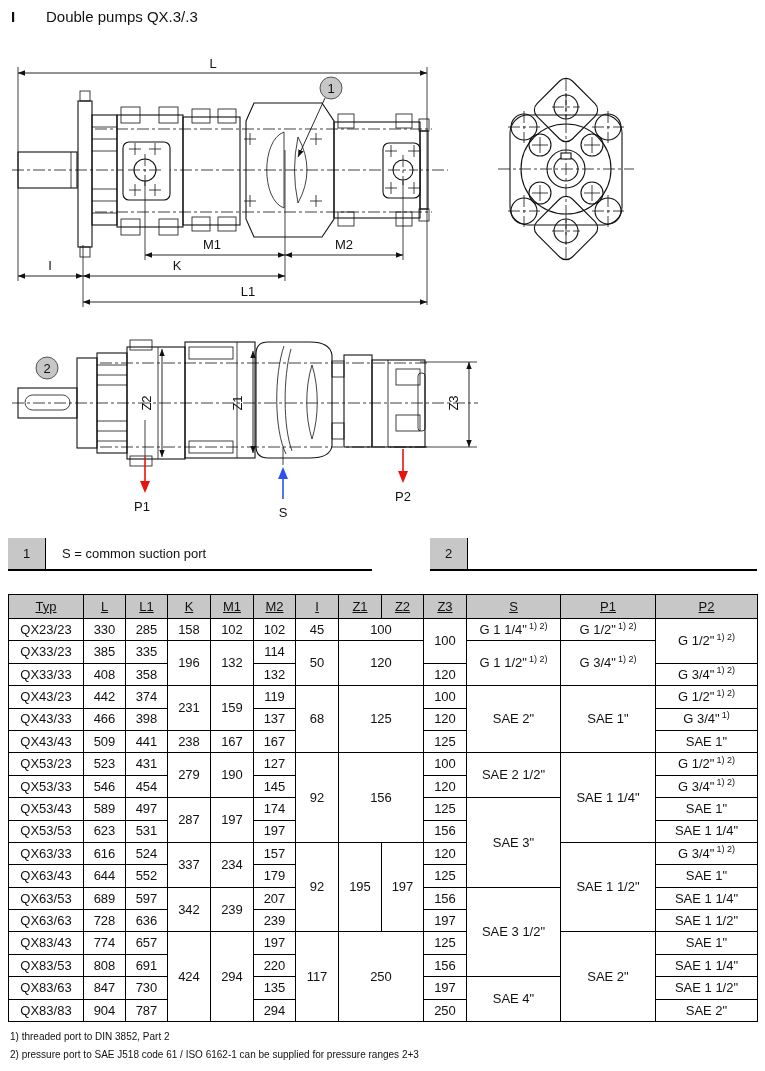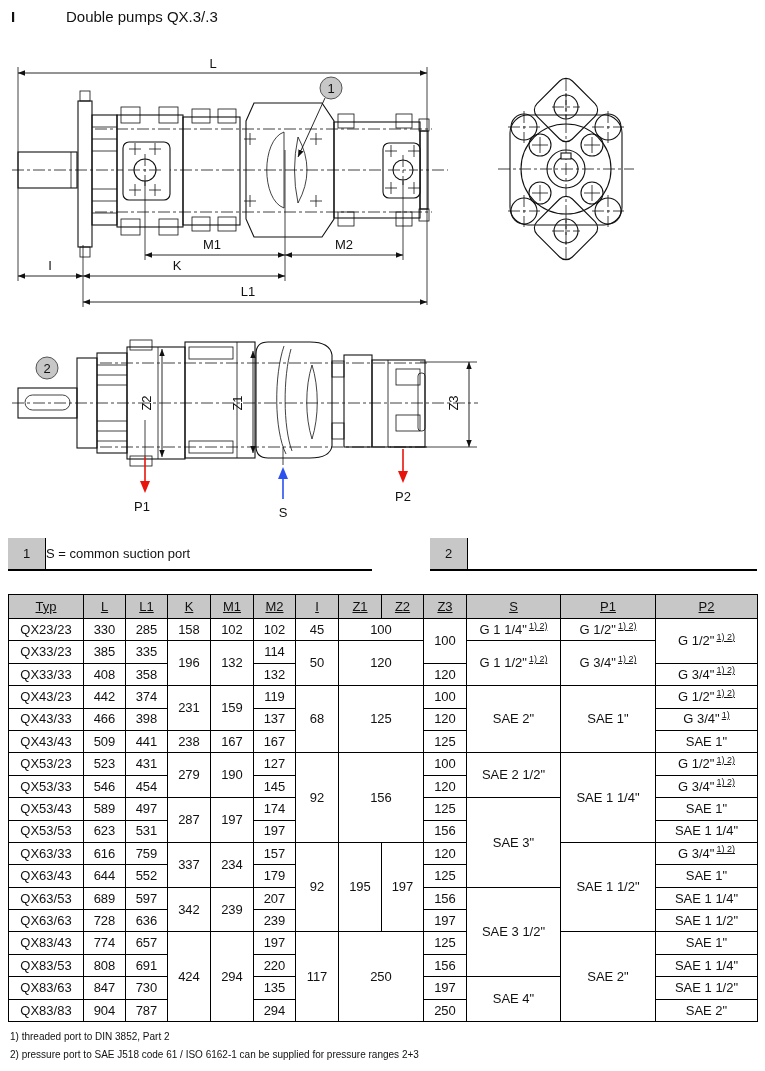--- a/index.html
+++ b/index.html
@@ -1,43 +1,43 @@
 <!DOCTYPE html>
 <html><head>
 <meta charset="utf-8">
 <style>
   html,body{margin:0;padding:0;background:#fff;}
   .page{position:relative;width:765px;height:1071px;background:#fff;
         font-family:"Liberation Sans", sans-serif;color:#111;overflow:hidden;}
   .title-row{position:absolute;left:0;top:8px;width:765px;font-size:15px;}
   .sec-marker{position:absolute;left:11px;top:0;font-weight:700;}
-  .page-title{position:absolute;left:66px;top:0;font-weight:400;}
+  .page-title{position:absolute;left:46px;top:0;font-weight:400;}
   svg text{font-family:"Liberation Sans", sans-serif;fill:#111;}
   .ln{fill:none;stroke:#111;stroke-width:1.1;}
   .thin{fill:none;stroke:#111;stroke-width:0.8;}
   .wfill{fill:#fff;stroke:#111;stroke-width:1.1;}
   .cl{fill:none;stroke:#111;stroke-width:0.8;stroke-dasharray:12 3 3 3;}
   .dim{fill:none;stroke:#111;stroke-width:0.9;}
   .dimtxt{font-size:13px;}
   .callout-circle{fill:#c7c7c7;stroke:#555;stroke-width:1;}
   .callout-num{font-size:13px;}
   
   .legend{position:absolute;top:538px;height:31px;border-bottom:2px solid #000;
           font-size:13px;display:flex;align-items:stretch;}
   .legend .num{width:37px;background:#c7c7c7;border-right:1.5px solid #000;
                display:flex;align-items:center;justify-content:center;}
-  .legend .txt{display:flex;align-items:center;padding-left:0;}
+  .legend .txt{display:flex;align-items:center;padding-left:16px;}
   
   .dim-table{position:absolute;left:8px;top:594px;border-collapse:collapse;
              table-layout:fixed;width:749px;font-size:13px;}
   .dim-table th{background:#c7c7c7;font-weight:400;height:23px;text-decoration:underline;}
   .dim-table th,.dim-table td{border:1px solid #000;text-align:center;
              padding:0;line-height:1.05;overflow:hidden;white-space:nowrap;}
   .dim-table td{height:21.4px;}
-  .dim-table sup{font-size:9px;line-height:0;margin-left:2px;text-decoration:underline;}
+  .dim-table sup{font-size:9px;line-height:0;margin-left:2px;}
   .footnotes{position:absolute;left:10px;top:1028px;font-size:10px;line-height:1.8;}
 </style>
 </head>
 <body>
 
 <div class="page">
 
   <div class="title-row">
     <span class="sec-marker">I</span>
     <span class="page-title">Double pumps QX.3/.3</span>
@@ -428,21 +428,21 @@
           <td><span>QX53/53</span></td>
           <td><span>623</span></td>
           <td><span>531</span></td>
           <td><span>197</span></td>
           <td><span>156</span></td>
           <td><span>SAE 1 1/4"</span></td>
         </tr>
         <tr>
           <td><span>QX63/33</span></td>
           <td><span>616</span></td>
-          <td><span>759</span></td>
+          <td><span>524</span></td>
           <td rowspan="2"><span>337</span></td>
           <td rowspan="2"><span>234</span></td>
           <td><span>157</span></td>
           <td rowspan="4"><span>92</span></td>
           <td rowspan="4"><span>195</span></td>
           <td rowspan="4"><span>197</span></td>
           <td><span>120</span></td>
           <td rowspan="4"><span>SAE 1 1/2"</span></td>
           <td><span>G 3/4"</span><sup>1) 2)</sup></td>
         </tr>

